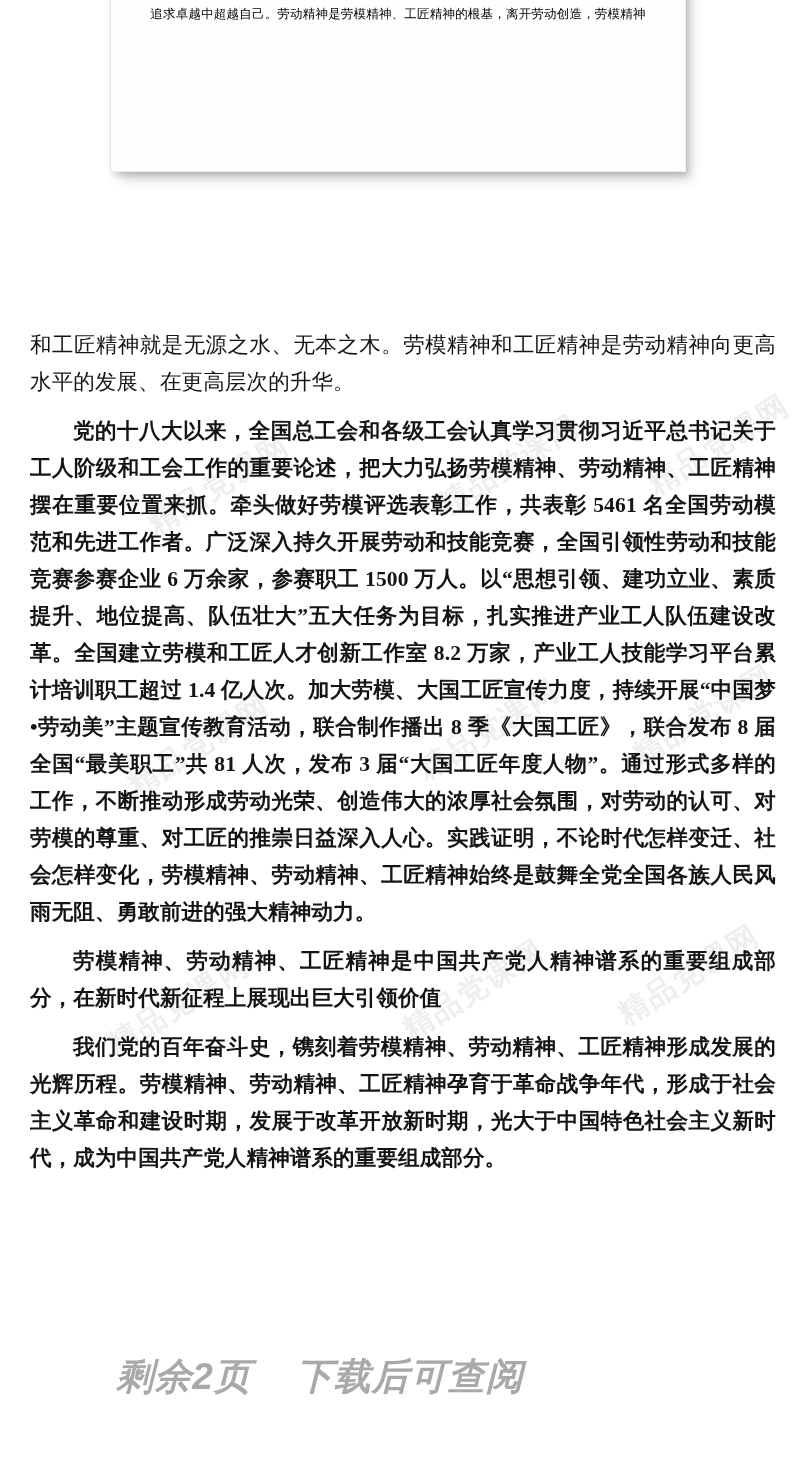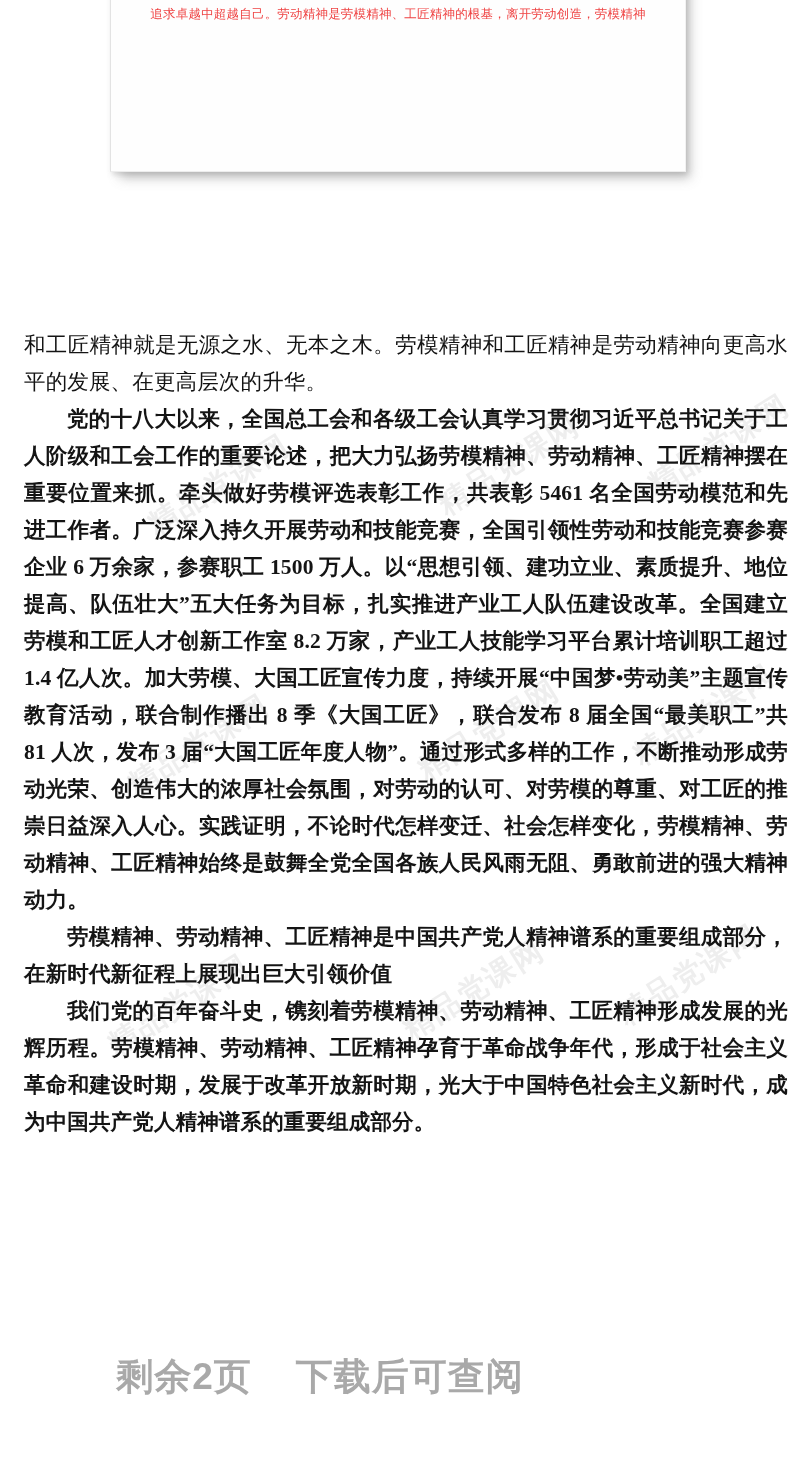--- a/index.html
+++ b/index.html
@@ -34,21 +34,21 @@
   }
   #preview-card .prev-line {
     position: absolute;
     top: 44px;
     left: 0;
     right: 0;
     text-align: center;
     font-size: 12.5px;
     line-height: 16px;
     letter-spacing: 0.2px;
-    color: #ef4444;
+    color: #000000;
     white-space: nowrap;
     font-family: "Liberation Serif", "DejaVu Serif", serif;
   }
 
   
   #watermarks {
     position: absolute;
     left: 0;
     top: 300px;
     width: 800px;
@@ -71,22 +71,22 @@
 
   
   #doc-body {
     position: absolute;
     left: 0;
     top: 0;
     width: 800px;
     z-index: 2;
   }
   .para {
-    margin: 0;
-    padding: 0 12px 0 24px;
+    margin: 12px;
+    padding: 0 12px 0 18px;
     font-size: 21.5px;
     line-height: 37px;
     text-align: justify;
     text-justify: inter-character;
     letter-spacing: 0.15px;
     color: #141414;
   }
   .para.indent { text-indent: 2em; font-weight: bold; }
 
   
@@ -96,20 +96,21 @@
     top: 1352px;
     width: 640px;
     text-align: center;
     z-index: 3;
     font-family: "Liberation Sans", "DejaVu Sans", sans-serif;
     font-size: 37px;
     font-weight: 700;
     color: #a9a9a9;
     letter-spacing: 1px;
     white-space: nowrap;
+    font-style: italic;
   }
   #footer-notice .gap { display: inline-block; width: 44px; }
 </style>
 </head>
 <body>
 
 <div id="preview-card">
   <div class="prev-line">追求卓越中超越自己。劳动精神是劳模精神、工匠精神的根基，离开劳动创造，劳模精神</div>
 </div>
 

